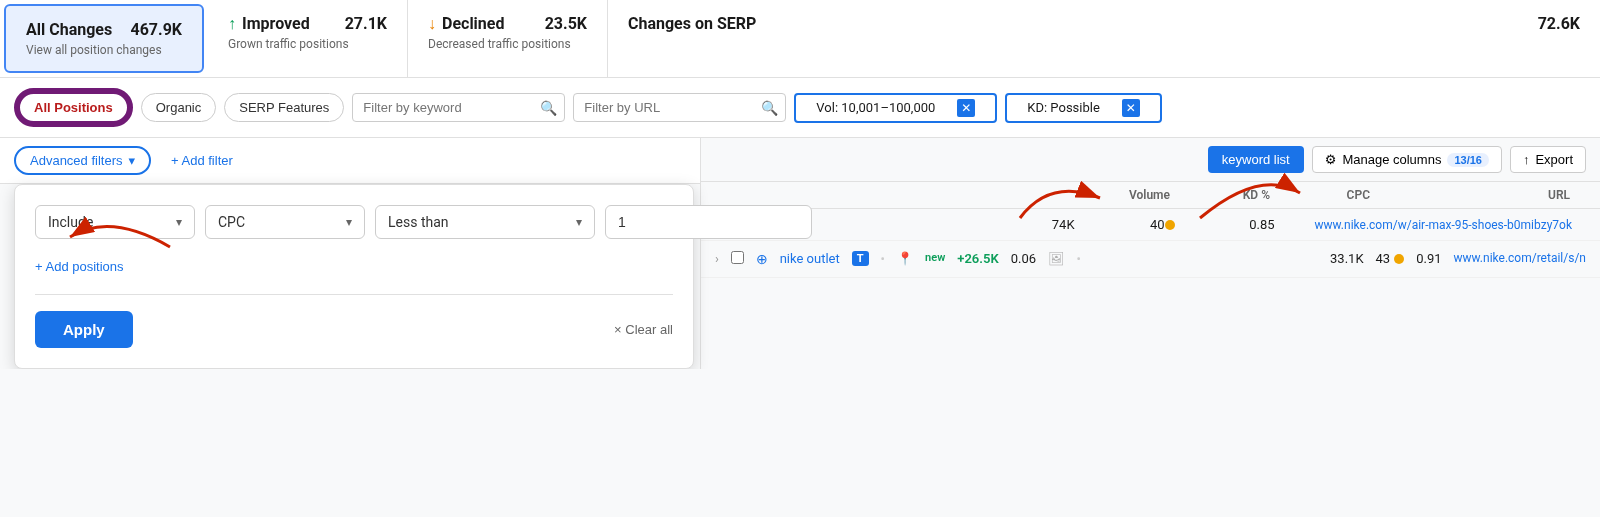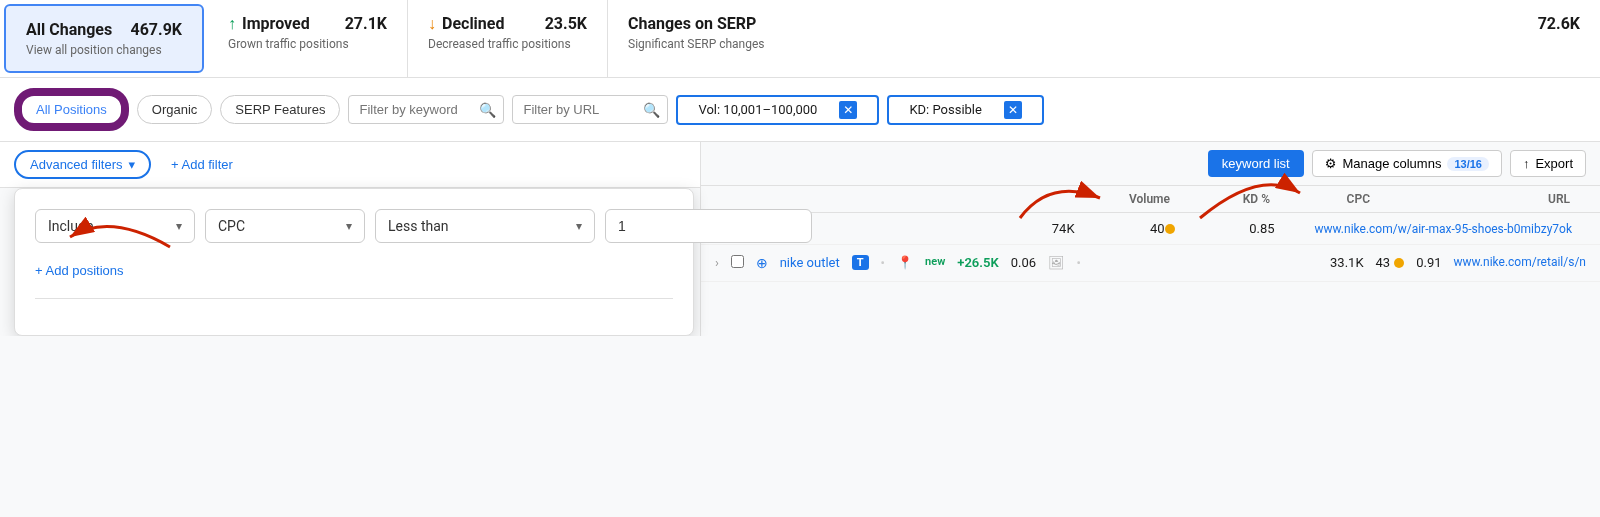--- a/index.html
+++ b/index.html
@@ -42,37 +42,37 @@
       padding: 6px 14px;
       border-radius: 20px;
       border: 1px solid #ccc;
       background: #fff;
       cursor: pointer;
       font-size: 13px;
       color: #333;
       white-space: nowrap;
     }
     .filter-tab.active {
-      border: 8px solid #701a75;
-      color: #3b82f6;
-      font-weight: 400;
+      border: 6px solid #701a75;
+      color: #b91c1c;
+      font-weight: 700;
     }
 
     .search-input-wrap {
       position: relative;
       display: flex;
       align-items: center;
     }
     .search-input {
       border: 1px solid #ccc;
       border-radius: 4px;
       padding: 6px 32px 6px 10px;
       font-size: 13px;
       color: #999;
-      width: 156px;
+      width: 213px;
       outline: none;
     }
     .search-icon {
       position: absolute;
       right: 8px;
       color: #666;
       font-size: 14px;
     }
 
     .filter-chip {
@@ -360,21 +360,20 @@
       </span>
       <span class="card-count">23.5K</span>
     </div>
     <span class="card-sub">Decreased traffic positions</span>
   </div>
   <div class="card">
     <div class="card-header">
       <span class="card-title">Changes on SERP</span>
       <span class="card-count">72.6K</span>
     </div>
-    <span class="card-sub">Significant SERP changes</span>
   </div>
 </div>
 
 <div class="filter-bar">
   <button class="filter-tab active">All Positions</button>
   <button class="filter-tab">Organic</button>
   <button class="filter-tab">SERP Features</button>
 
   <div class="search-input-wrap">
     <input class="search-input" type="text" placeholder="Filter by keyword" style="">
@@ -435,20 +434,24 @@
         </div>
         <input class="value-input" type="text" value="1" style="">
       </div>
 
       <button class="add-condition-btn">
         <span>+ Add positions</span>
       </button>
 
       <hr class="divider">
 
+      <div class="panel-footer">
+        <button class="apply-btn">Apply</button>
+        <button class="clear-all-btn">× Clear all</button>
+      </div>
     </div>
   </div>
 
   <div class="right-panel">
 
     <svg width="500" height="80" style="position:absolute; right:200px; top:148px; pointer-events:none; z-index:50;">
       <defs>
         <marker id="arrowhead2" markerWidth="8" markerHeight="6" refX="8" refY="3" orient="auto">
           <polygon points="0 0, 8 3, 0 6" fill="#cc2200"></polygon>
         </marker>

